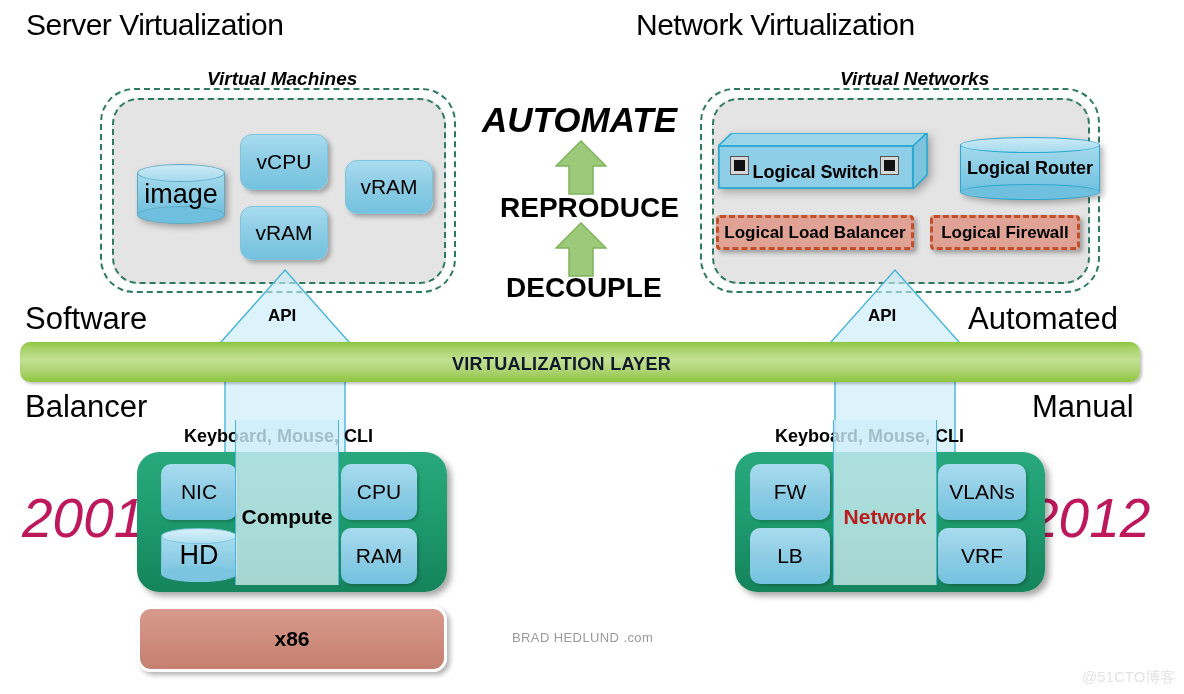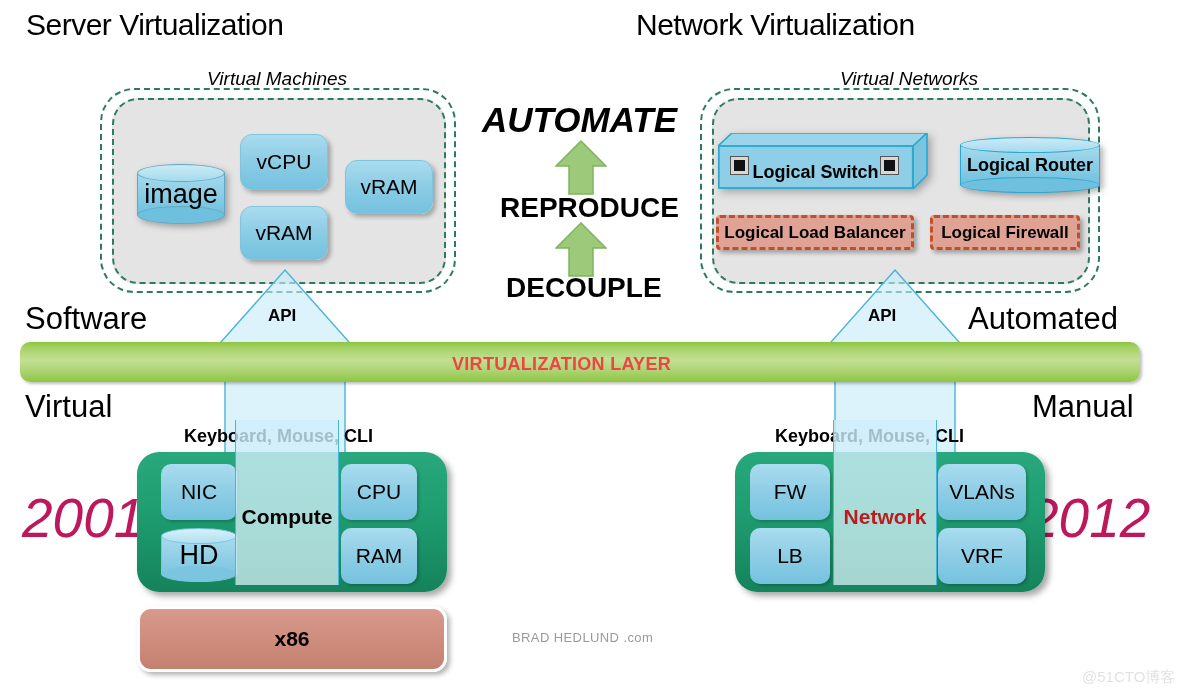--- a/index.html
+++ b/index.html
@@ -18,21 +18,21 @@
     font-size: 30px;
     font-weight: 400;
     color: #000;
     white-space: nowrap;
     letter-spacing: -0.5px;
     font-family: "Liberation Sans", sans-serif;
   }
 
   .sub-title {
     font-size: 19px;
-    font-weight: normal;
+    font-weight: bold;
     font-style: italic;
     color: #000;
     white-space: nowrap;
   }
 
   
   .dash-outer {
     border: 2px dashed #2e7a5f;
     border-radius: 34px;
     background: transparent;
@@ -87,21 +87,21 @@
     font-size: 28px; font-weight: bold; white-space: nowrap; color:#000;
   }
 
   
   .vbar {
     background: linear-gradient(to bottom, #8cc63e 0%, #a8d26a 16%, #c2e093 45%, #aed373 72%, #8cc63e 100%);
     border-radius: 10px;
     box-shadow: 2px 2px 3px rgba(0,0,0,0.25);
   }
   .vbar-label {
-    position:absolute; font-size: 18px; font-weight: bold; color:#ef4444;
+    position:absolute; font-size: 18px; font-weight: bold; color:#0f172a;
     letter-spacing: 0.3px; white-space:nowrap;text-align:center;
   }
 
   
   .side-label { font-size: 31px; color:#000; white-space:nowrap; }
   .year { font-size: 55px; color:#be185d; white-space:nowrap; font-weight: 400; font-style: italic;}
 
   
   .hw-box {
     background: linear-gradient(to bottom, #28a87c 0%, #1f9e72 40%, #15835c 100%);
@@ -188,21 +188,21 @@
         <polygon points="209,0 209,42 195,56 195,13" fill="#7cc3de" stroke="#2aa8d0" stroke-width="1.6"></polygon>
         <rect x="0.8" y="13" width="194" height="42" fill="#8ecee7" stroke="#2aa8d0" stroke-width="1.8"></rect>
       </svg>
     </div>
     <div class="port" style="position:absolute; left:13px; top:24px;"></div>
     <div class="port" style="position:absolute; left:163px; top:24px;"></div>
     <div style="position:absolute; left:0; top:13px; width:195px; height:52px;
          display:flex; align-items:center; justify-content:center; font-size:18px; font-weight:bold;">Logical Switch</div>
   </div>
 
-  <div class="cyl shadowed" style="left:960px; top:137px; width:140px; height:56px;">
+  <div class="cyl shadowed" style="left:960px; top:137px; width:140px; height:63px;">
     <div class="body" style="top:8px;bottom:8px;border-left:1.8px solid #2aa8d0;border-right:1.8px solid #2aa8d0;"></div>
     <div class="bot" style="height:16px;border:1.8px solid #2aa8d0;"></div>
     <div class="top" style="height:16px;border:1.8px solid #2aa8d0;"></div>
     <div class="lbl" style="font-size:18px;font-weight:bold;">Logical Router</div>
   </div>
 
   <div class="abs dashed-salmon" style="left:716px; top:215px; width:198px; height:35px;">
     <span>Logical Load Balancer</span>
   </div>
 
@@ -230,21 +230,21 @@
     <polygon points="125,5 221,113 185,113 185,220 65,220 65,113 29,113" fill="rgba(200,235,248,0.62)" stroke="#49b4db" stroke-width="1.4"></polygon>
   </svg>
 
   <div class="abs vbar" style="left:20px; top:342px; width:1120px; height:40px;"></div>
   <div class="vbar-label" style="left:452px; top:354px;">VIRTUALIZATION LAYER</div>
 
   <div class="abs api-label" style="left:268px; top:306px;">API</div>
   <div class="abs api-label" style="left:868px; top:306px;">API</div>
 
   <div class="abs side-label" style="left:25px; top:301px;">Software</div>
-  <div class="abs side-label" style="left:25px; top:389px;">Virtual</div>
+  <div class="abs side-label" style="left:25px; top:389px;">Balancer</div>
   <div class="abs side-label" style="left:968px; top:301px;">Automated</div>
   <div class="abs side-label" style="left:1032px; top:389px;">Manual</div>
 
   <div class="abs small-bold" style="left:184px; top:426px;">Keyboard, Mouse, CLI</div>
   <div class="abs year" style="left:22px; top:486px;">2001</div>
 
   <div class="abs hw-box" style="left:137px; top:452px; width:310px; height:140px;"></div>
 
   <div class="abs hw-inner" style="left:161px; top:464px; width:76px; height:56px;">
     <span>NIC</span>

